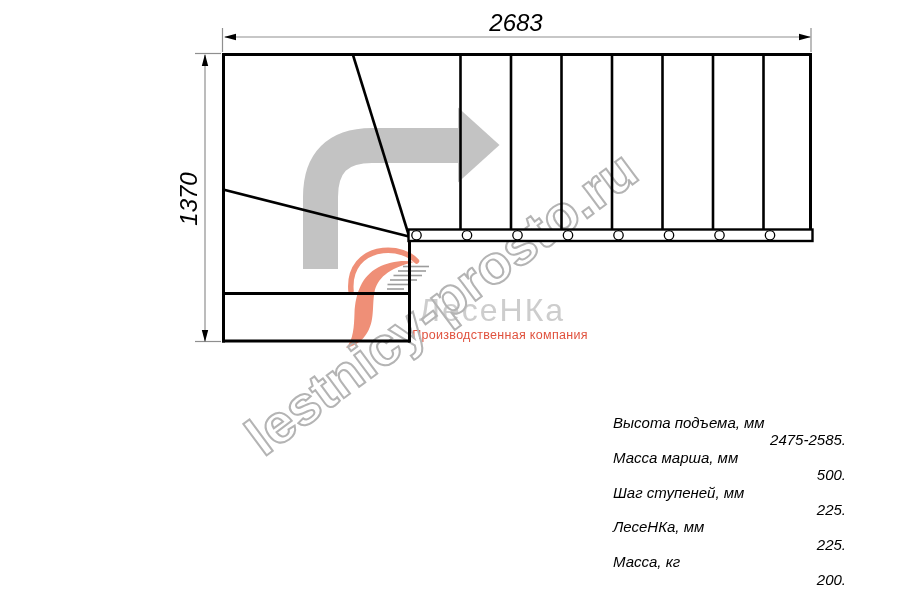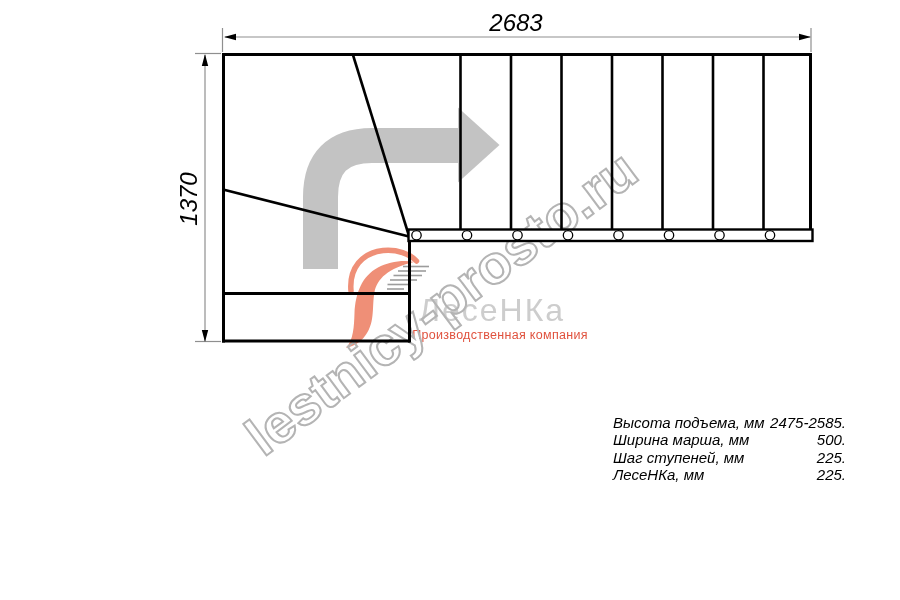--- a/index.html
+++ b/index.html
@@ -1,21 +1,21 @@
 <!DOCTYPE html>
 <html><head>
 <meta charset="utf-8">
 <style>
   html,body{margin:0;padding:0;background:#fff;}
   .stage{position:relative;width:900px;height:600px;background:#ffffff;overflow:hidden;
          font-family:"Liberation Sans",sans-serif;}
   .stage svg{position:absolute;left:0;top:0;}
   .specs{position:absolute;left:613px;top:414px;width:233px;
          font-style:italic;font-size:15px;line-height:17.4px;color:#000;}
-  .spec-row{display:flex;justify-content:space-between;}
+  .spec-row{display:flex;justify-content:space-between;flex-direction:column;}
   .spec-row .val{text-align:right;font-style:italic;}
 </style>
 </head>
 <body>
 
 <div class="stage">
 
   <svg width="900" height="600" viewBox="0 0 900 600">
     <g>
       <path d="M320.5 269 V197 Q320.5 145.5 372 145.5 H458" fill="none" stroke="#c3c3c3" stroke-width="35"></path>
@@ -100,26 +100,30 @@
       <text x="189" y="199" text-anchor="middle" font-size="24" font-style="italic" fill="#000" transform="rotate(-90 189 199)" dy="8">1370</text>
     </g>
   </svg>
 
   <div class="specs">
     <div class="spec-row">
       <span class="lbl">Высота подъема, мм</span>
       <span class="val">2475-2585.</span>
     </div>
     <div class="spec-row">
-      <span class="lbl">Ширина марша, мм</span>
+      <span class="lbl">Масса марша, мм</span>
       <span class="val">500.</span>
     </div>
     <div class="spec-row">
       <span class="lbl">Шаг ступеней, мм</span>
       <span class="val">225.</span>
     </div>
     <div class="spec-row">
       <span class="lbl">ЛесеНКа, мм</span>
       <span class="val">225.</span>
     </div>
+    <div class="spec-row">
+      <span class="lbl">Масса, кг</span>
+      <span class="val">200.</span>
+    </div>
   </div>
 
 </div>
 
 </body></html>

